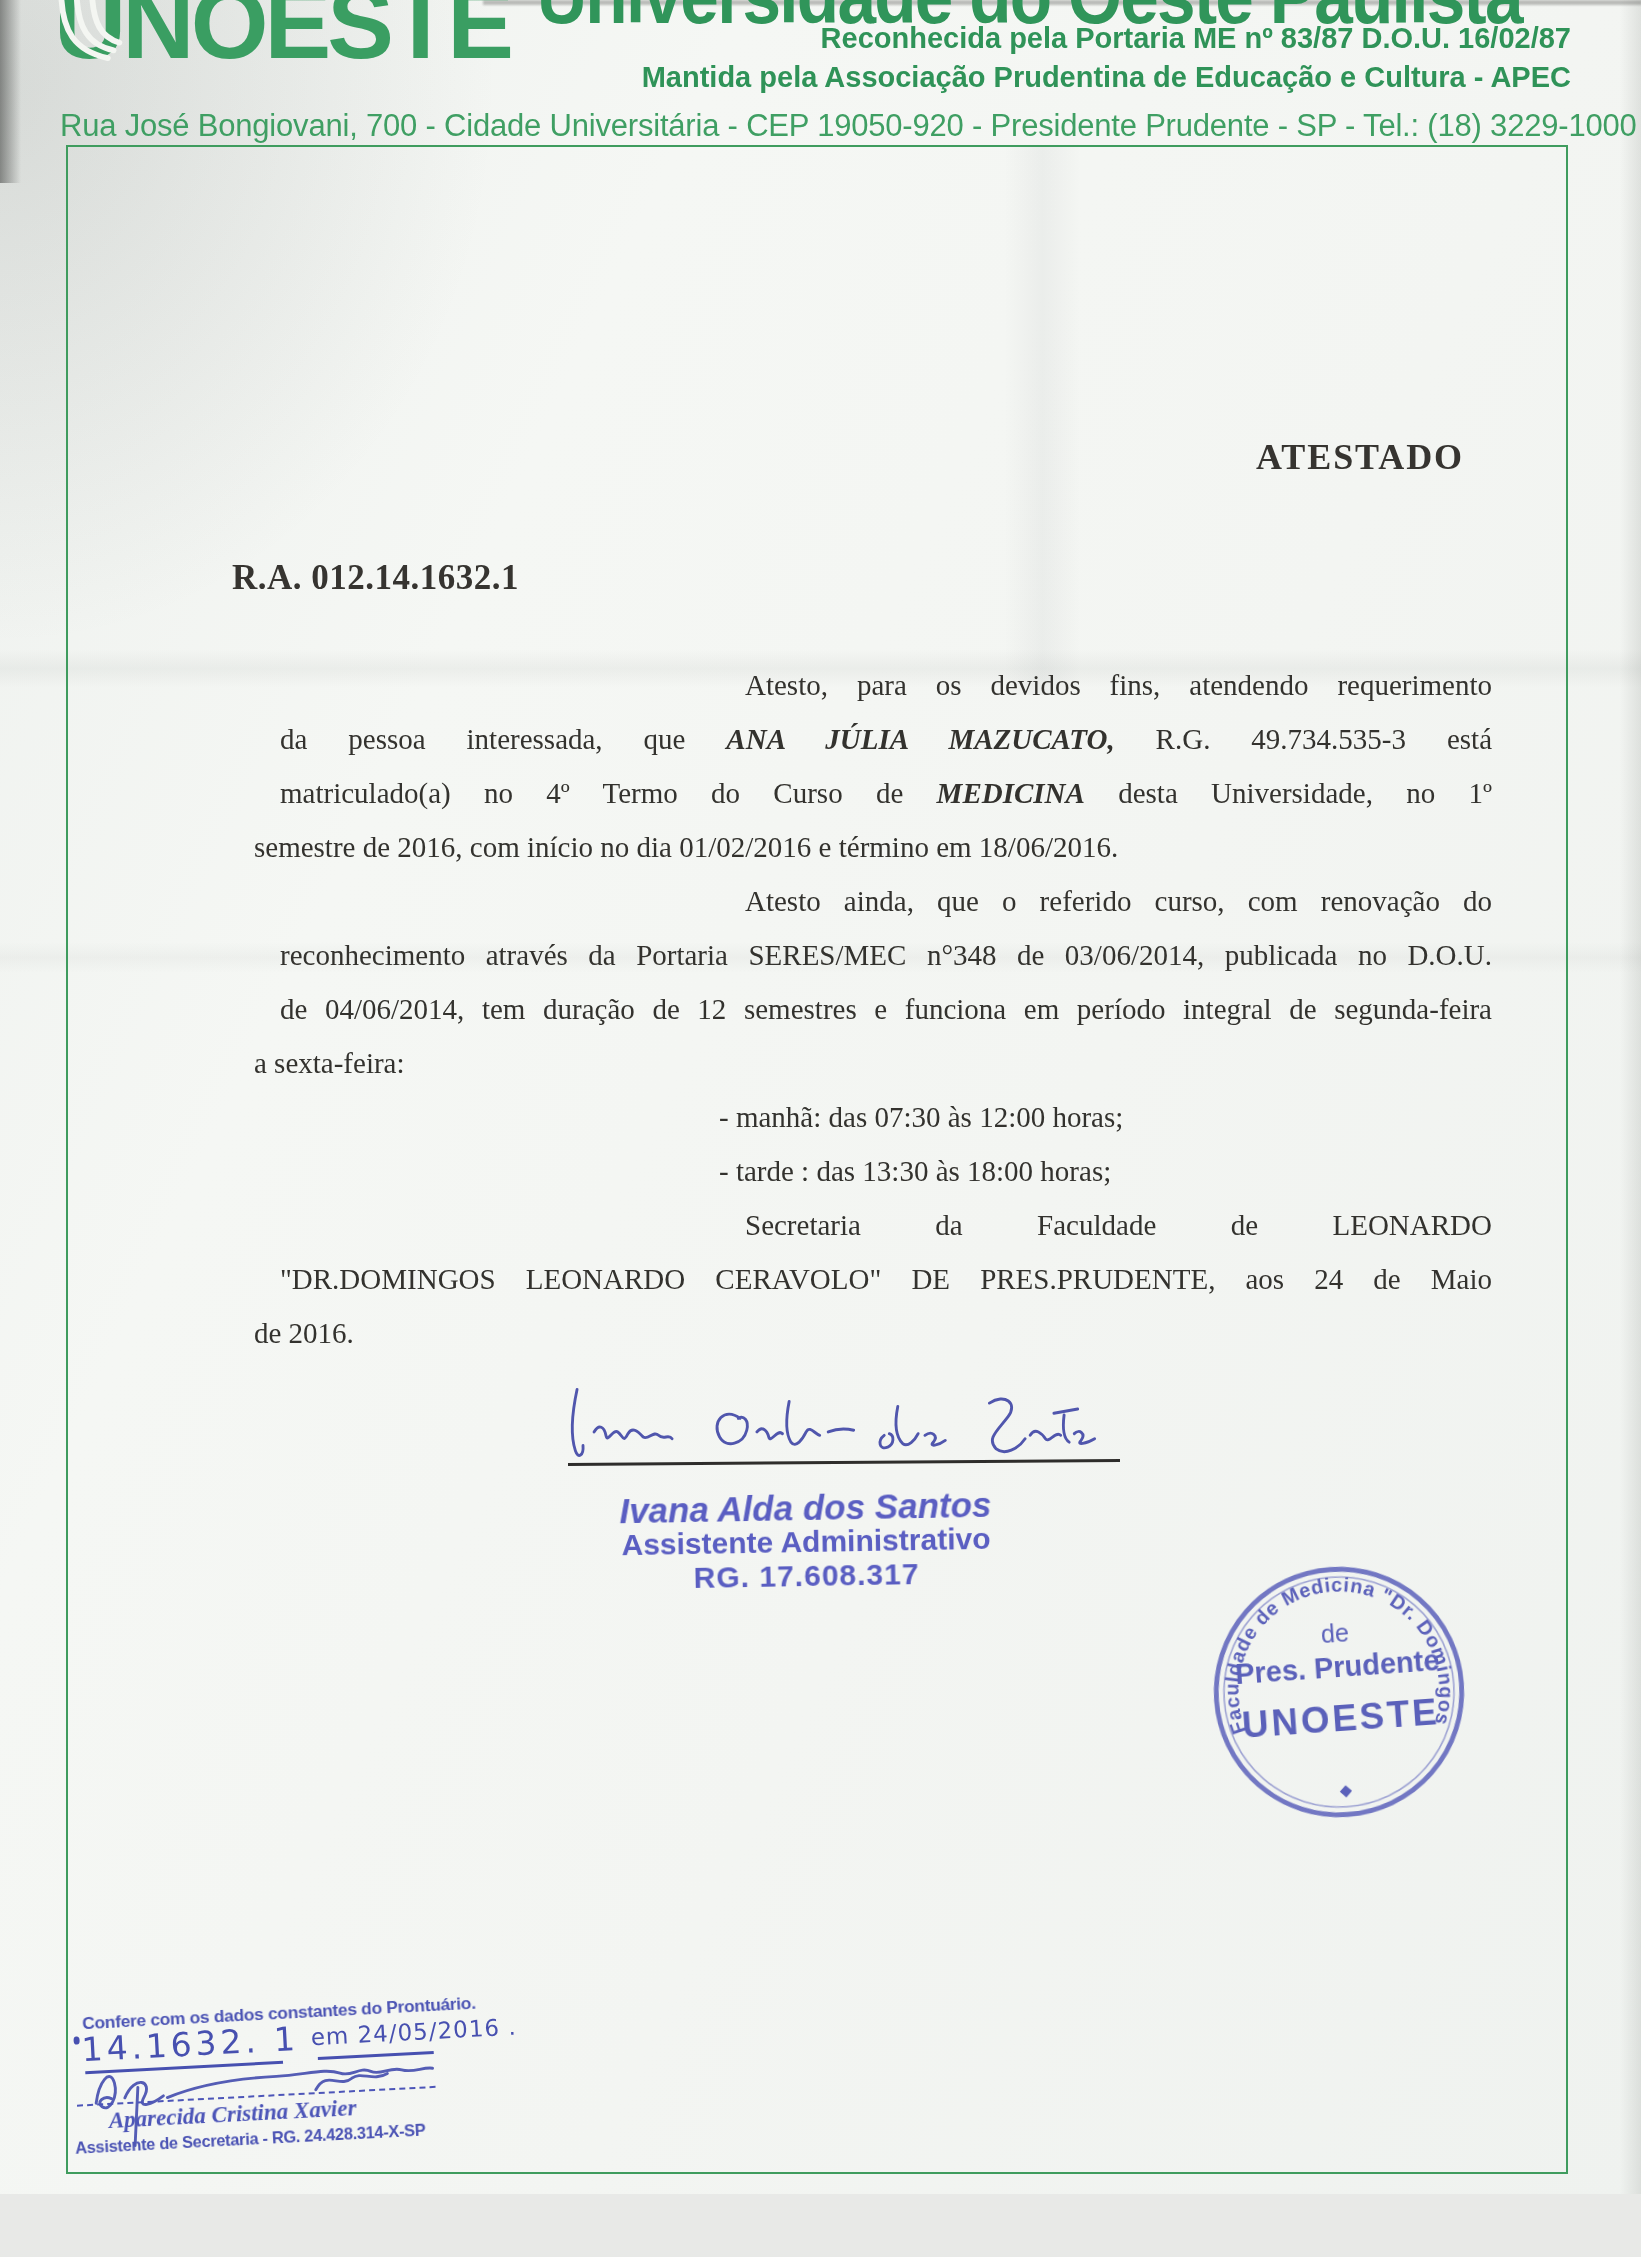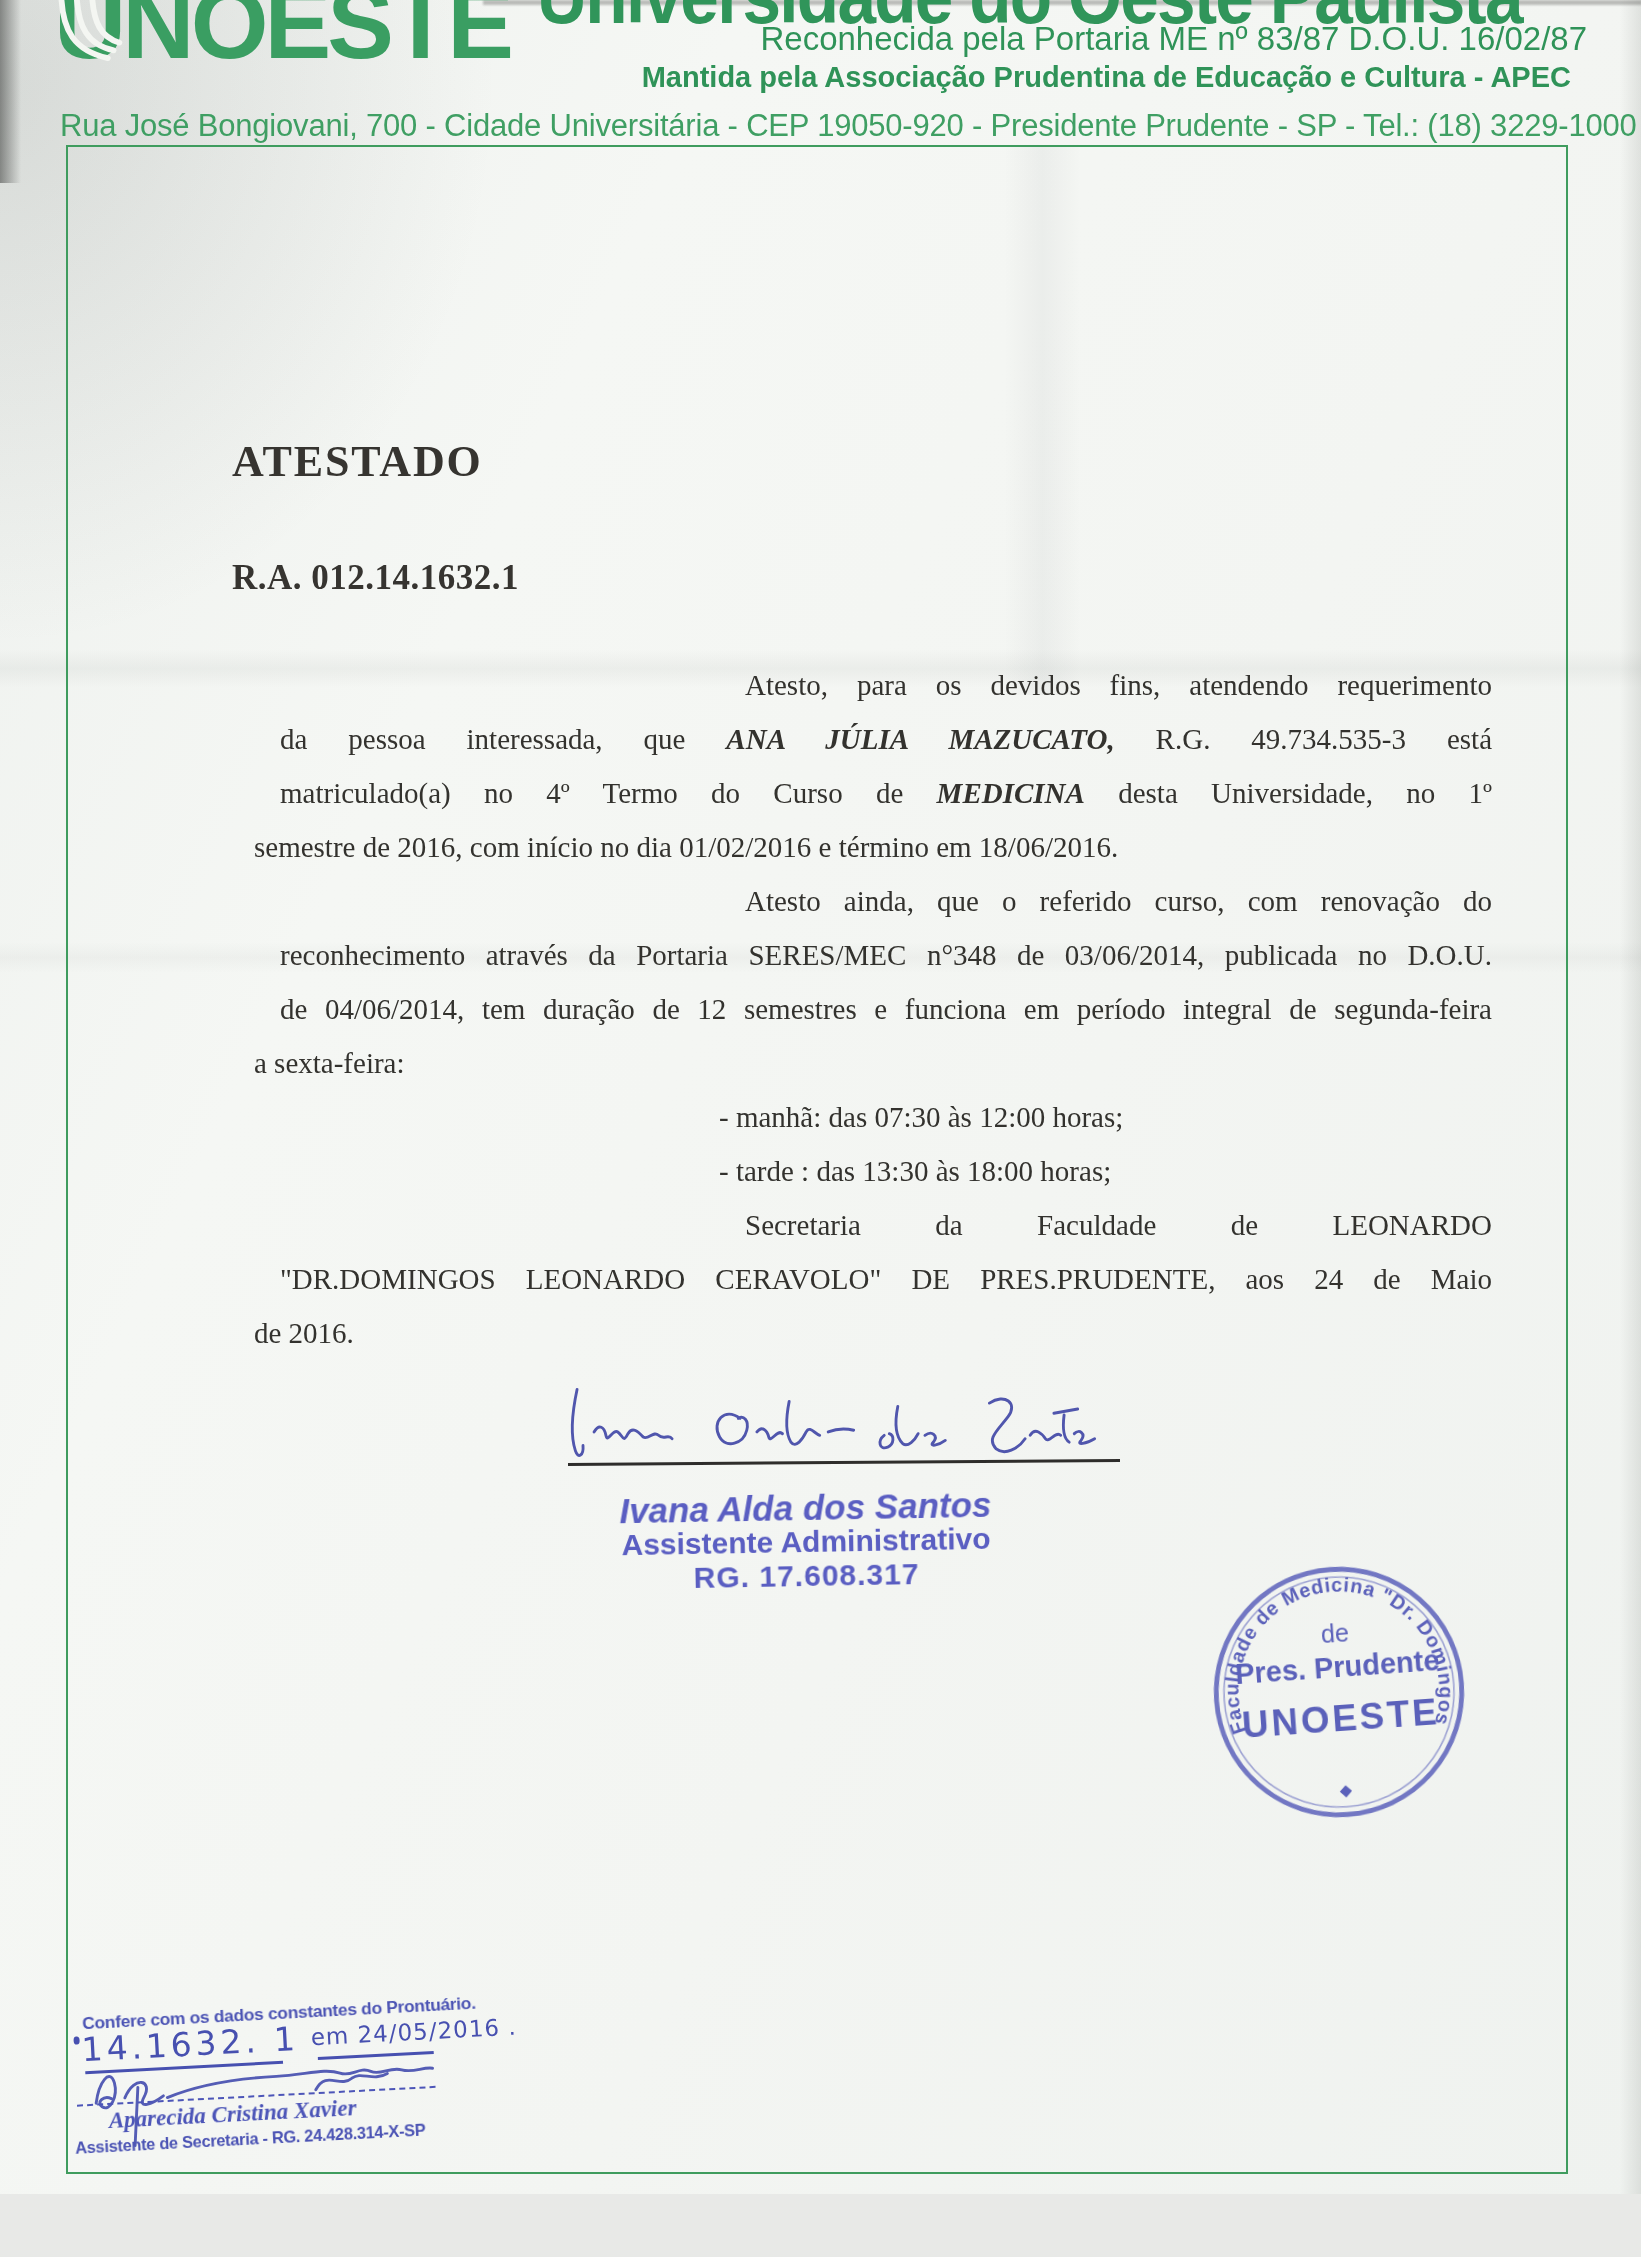--- a/index.html
+++ b/index.html
@@ -27,35 +27,35 @@
     background:linear-gradient(to bottom,rgba(130,138,132,0),rgba(118,126,120,0.45));filter:blur(1px);}
 
   
   .logo-text{position:absolute;left:54px;top:-27px;
     font-weight:900;font-size:100px;line-height:100px;letter-spacing:-3.9px;
     color:#3a9e62;white-space:nowrap;}
   .logo-swoosh{position:absolute;left:48px;top:0;}
   .univ-name{position:absolute;left:537px;top:-42px;
     font-weight:800;font-size:77px;line-height:77px;letter-spacing:-1.9px;
     color:#30955a;white-space:nowrap;transform:scaleX(0.9);transform-origin:left top;}
-  .recognition{position:absolute;right:54px;top:21px;
-    font-weight:normal;font-size:33px;line-height:35px;color:#2f9358;white-space:nowrap;}
+  .recognition{position:absolute;right:70px;top:21px;
+    font-weight:bold;font-size:29px;line-height:35px;color:#2f9358;white-space:nowrap;}
   .maintenance{position:absolute;right:70px;top:60px;
     font-weight:bold;font-size:29px;line-height:35px;color:#2f9358;white-space:nowrap;}
   .address{position:absolute;left:60px;top:108px;
     font-weight:400;font-size:31px;line-height:35px;color:#3f9f63;
     white-space:nowrap;letter-spacing:-0.2px;}
 
   
   .doc-border{position:absolute;left:66px;top:145px;width:1498px;height:2025px;
     border:2.9px solid #3f9c5e;background:transparent;}
 
   
-  .doc-title{position:absolute;left:232px;top:436px;width:1232px;text-align:left;
-    font-family:"Liberation Serif",serif;font-weight:bold;font-size:44px;
+  .doc-title{position:absolute;left:232px;top:436px;width:1232px;text-align:right;
+    font-family:"Liberation Serif",serif;font-weight:bold;font-size:36px;
     letter-spacing:1.9px;color:#363430;}
   .doc-ra{position:absolute;left:232px;top:558px;width:1232px;text-align:left;
     font-family:"Liberation Serif",serif;font-weight:bold;font-size:35px;
     letter-spacing:0.5px;color:#363430;}
   #body-paragraphs{position:absolute;left:254px;top:658px;width:1238px;}
   .bline{font-family:"Liberation Serif",serif;font-size:29px;line-height:54px;
     color:#33322e;white-space:normal;}
   .bline.just{text-align:justify;text-align-last:justify;margin-left:26px;}
   .bline.ind{padding-left:465px;}
   .bi{font-style:italic;}

